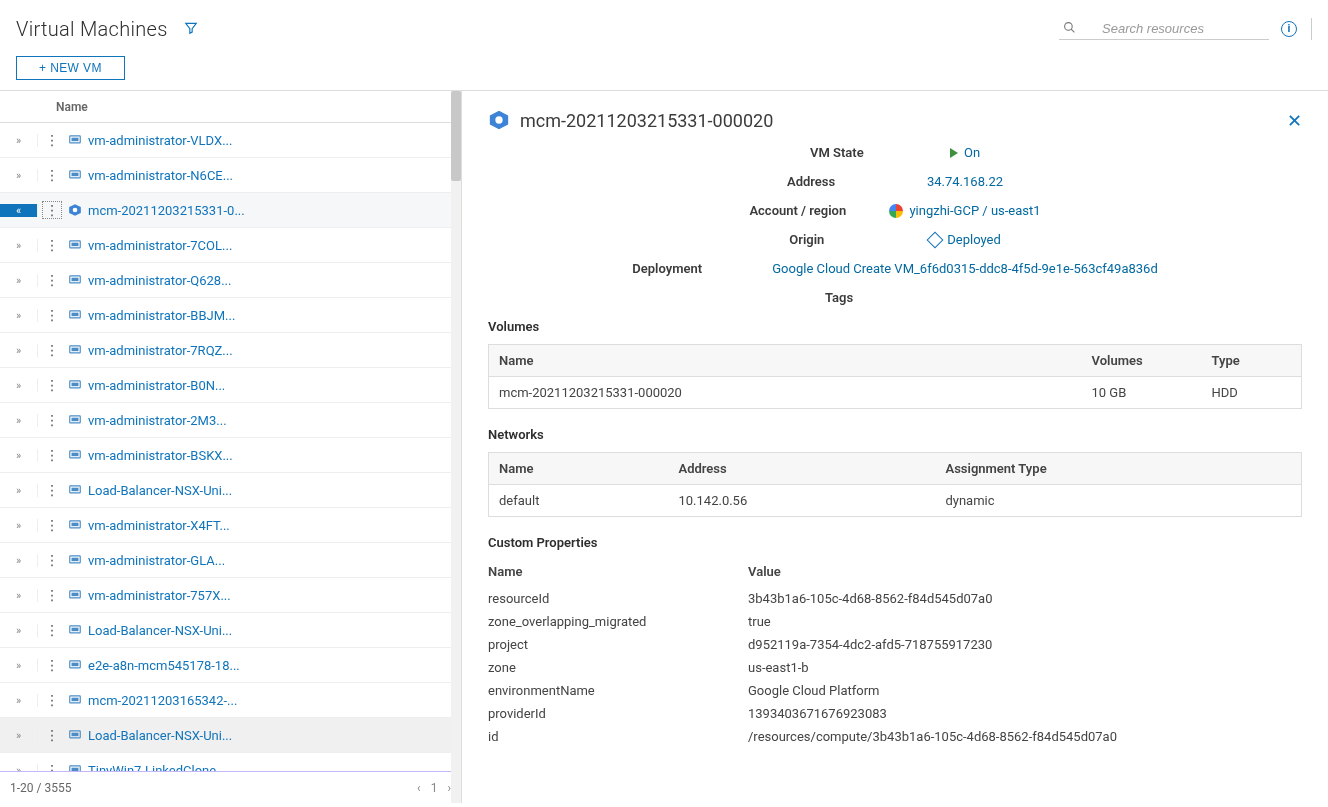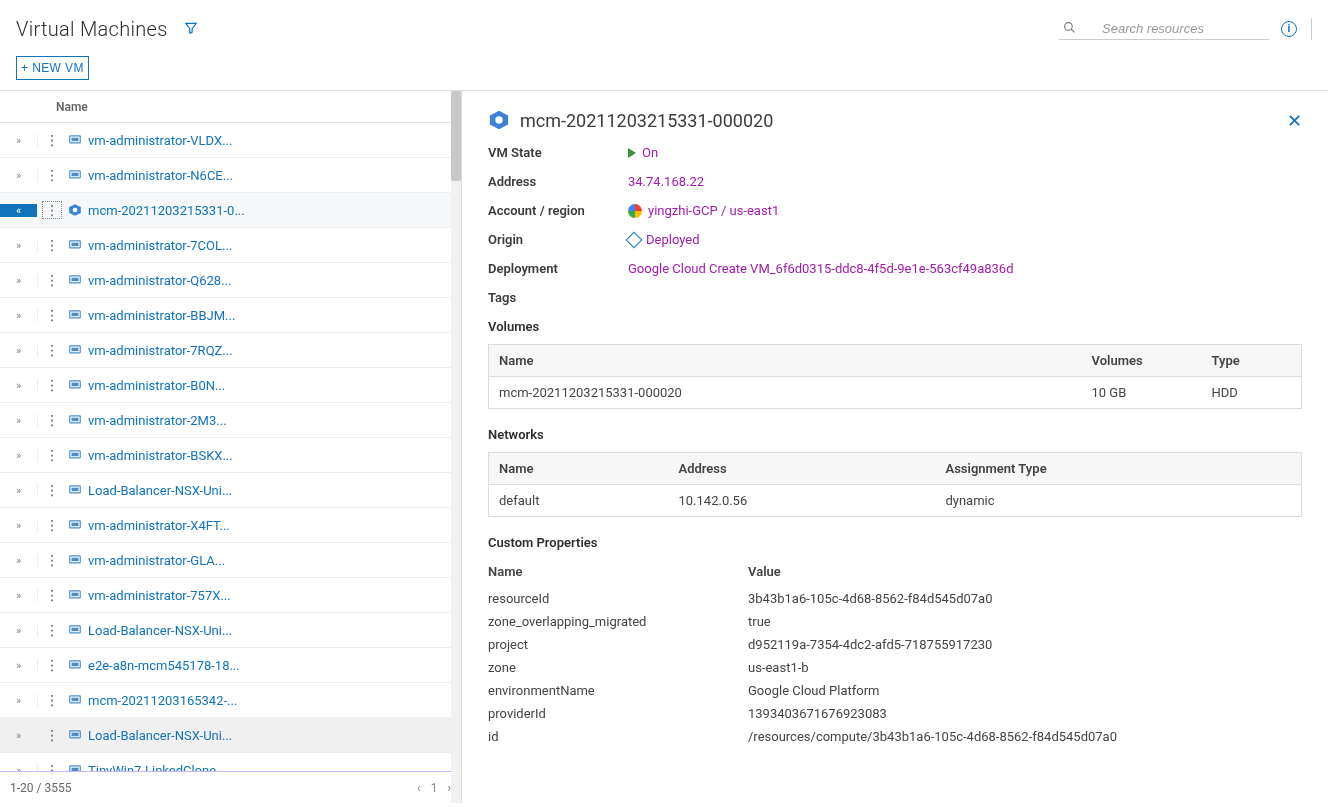--- a/index.html
+++ b/index.html
@@ -64,21 +64,21 @@
     .divider-v {
       width: 1px; height: 22px; background: #ccc; margin-left: 14px;
     }
     
     .toolbar { padding: 8px 16px 10px 16px; }
     .new-vm-btn {
       border: 1px solid #1074bc;
       color: #1074bc;
       background: #fff;
       font-size: 12px;
-      padding: 4px 4px;
+      padding: 4px 22px;
       letter-spacing: 0.4px;
       cursor: pointer;
     }
     
     .main {
       display: flex;
       border-top: 1px solid #ddd;
       height: calc(807px - 48px - 46px);
     }
     
@@ -193,30 +193,30 @@
       font-size: 18px;
       color: #3b3b3b;
       font-weight: 400;
     }
     .close-x {
       margin-left: auto;
       color: #1074bc;
       font-size: 18px;
       cursor: pointer;
     }
-    .kv { display: flex; align-items: center; margin-bottom: 14px; }
+    .kv { display: flex; align-items: center; margin-bottom: 14px; justify-content: center; }
     .kv-label {
       width: 140px;
       font-size: 13px;
       font-weight: 600;
       color: #3b3b3b;
     }
     .kv-value {
       font-size: 13px;
-      color: #a21caf;
+      color: #0369a1;
       display: flex;
       align-items: center;
       gap: 6px;
     }
     .tri-on {
       width: 0; height: 0;
       border-top: 5px solid transparent;
       border-bottom: 5px solid transparent;
       border-left: 8px solid #3e8f3e;
     }

